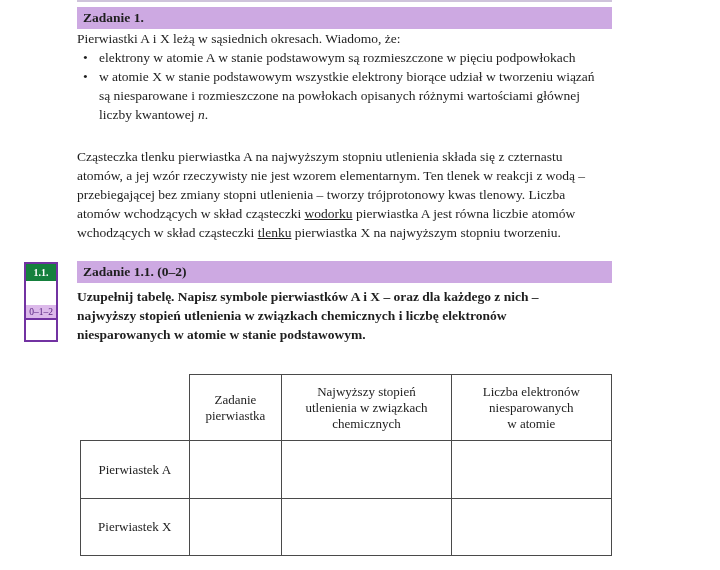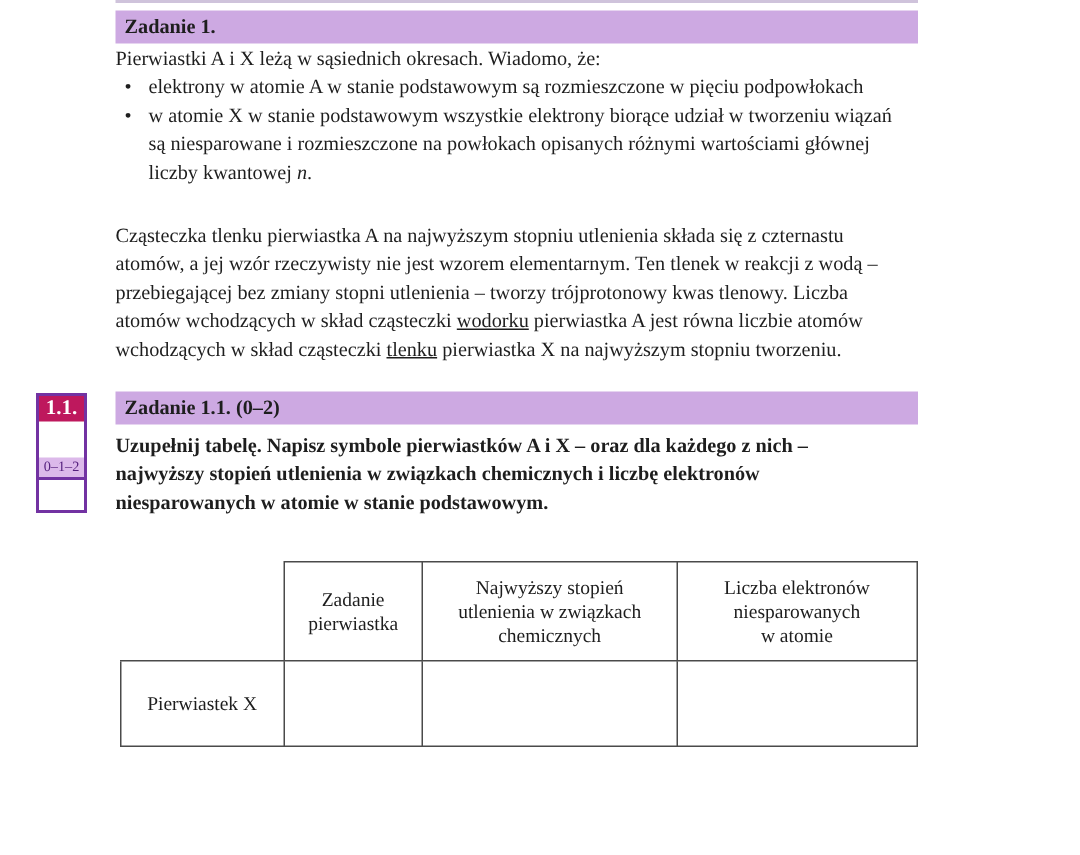--- a/index.html
+++ b/index.html
@@ -36,22 +36,22 @@
   .para2 .ul{text-decoration:underline;}
   .it{font-style:italic;}
   .instruction{top:287px;font-weight:bold;white-space:pre-line;width:600px;}
   
   .margin-widget{
     position:absolute;left:24px;top:262px;width:34px;height:80px;
     border:2px solid #7232a2;box-sizing:border-box;
     background:#ffffff;display:flex;flex-direction:column;
   }
   .mw-badge{
-    height:17px;background:#be185d;color:#ffffff;
-    font-size:14px;font-weight:bold;text-align:center;line-height:17px;
+    height:17px;background:#15803d;color:#ffffff;
+    font-size:10px;font-weight:bold;text-align:center;line-height:17px;
   }
   .mw-points{
     height:15px;background:#dcb9ea;color:#55207e;
     font-size:9.5px;text-align:center;line-height:15px;
     border-bottom:2px solid #7232a2;box-sizing:border-box;margin-top:24px;
   }
   .mw-box{flex:1;background:#ffffff;}
   
   .answer-table{
     position:absolute;left:80px;top:374px;
@@ -124,20 +124,26 @@
       <th class="corner c0"></th>
       <th class="c1">Zadanie
 pierwiastka</th>
       <th class="c2">Najwyższy stopień
 utlenienia w związkach
 chemicznych</th>
       <th class="c3">Liczba elektronów
 niesparowanych
 w atomie</th>
     </tr>
+    <tr class="brow1">
+      <td class="c0">Pierwiastek A</td>
+      <td class="c1"></td>
+      <td class="c2"></td>
+      <td class="c3"></td>
+    </tr>
     <tr class="brow2">
       <td class="c0">Pierwiastek X</td>
       <td class="c1"></td>
       <td class="c2"></td>
       <td class="c3"></td>
     </tr>
   </tbody>
     </table>
 
 </div>

